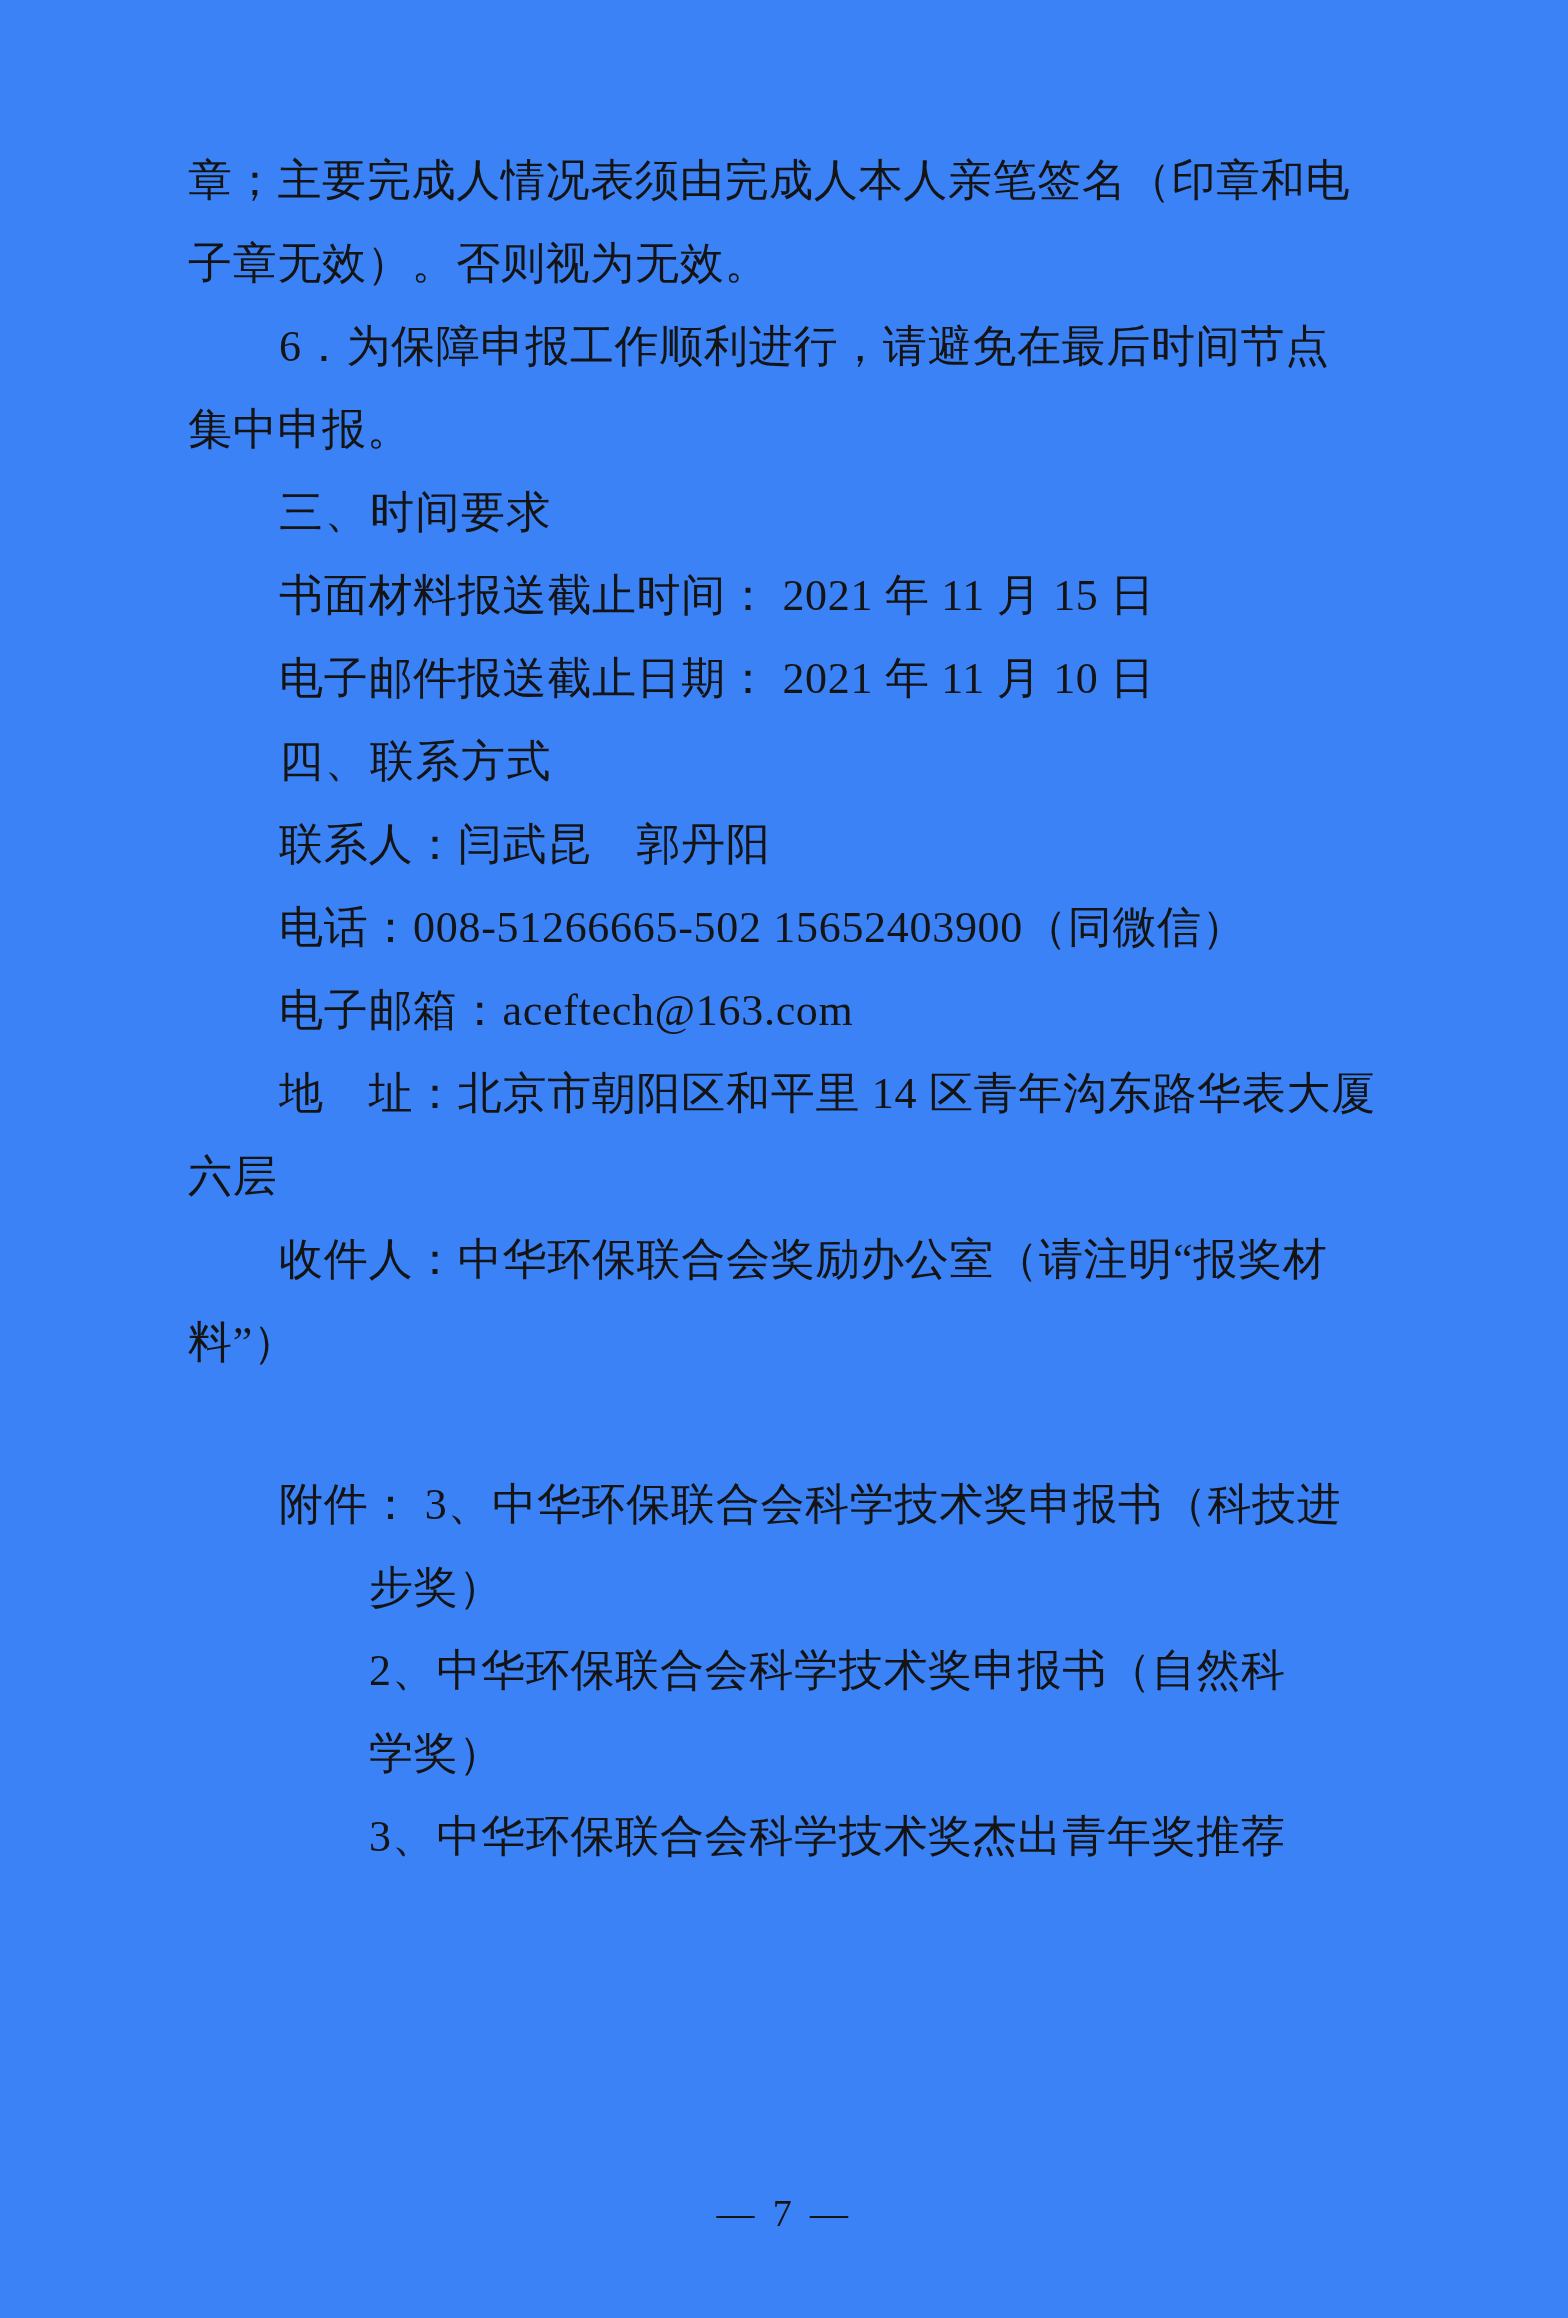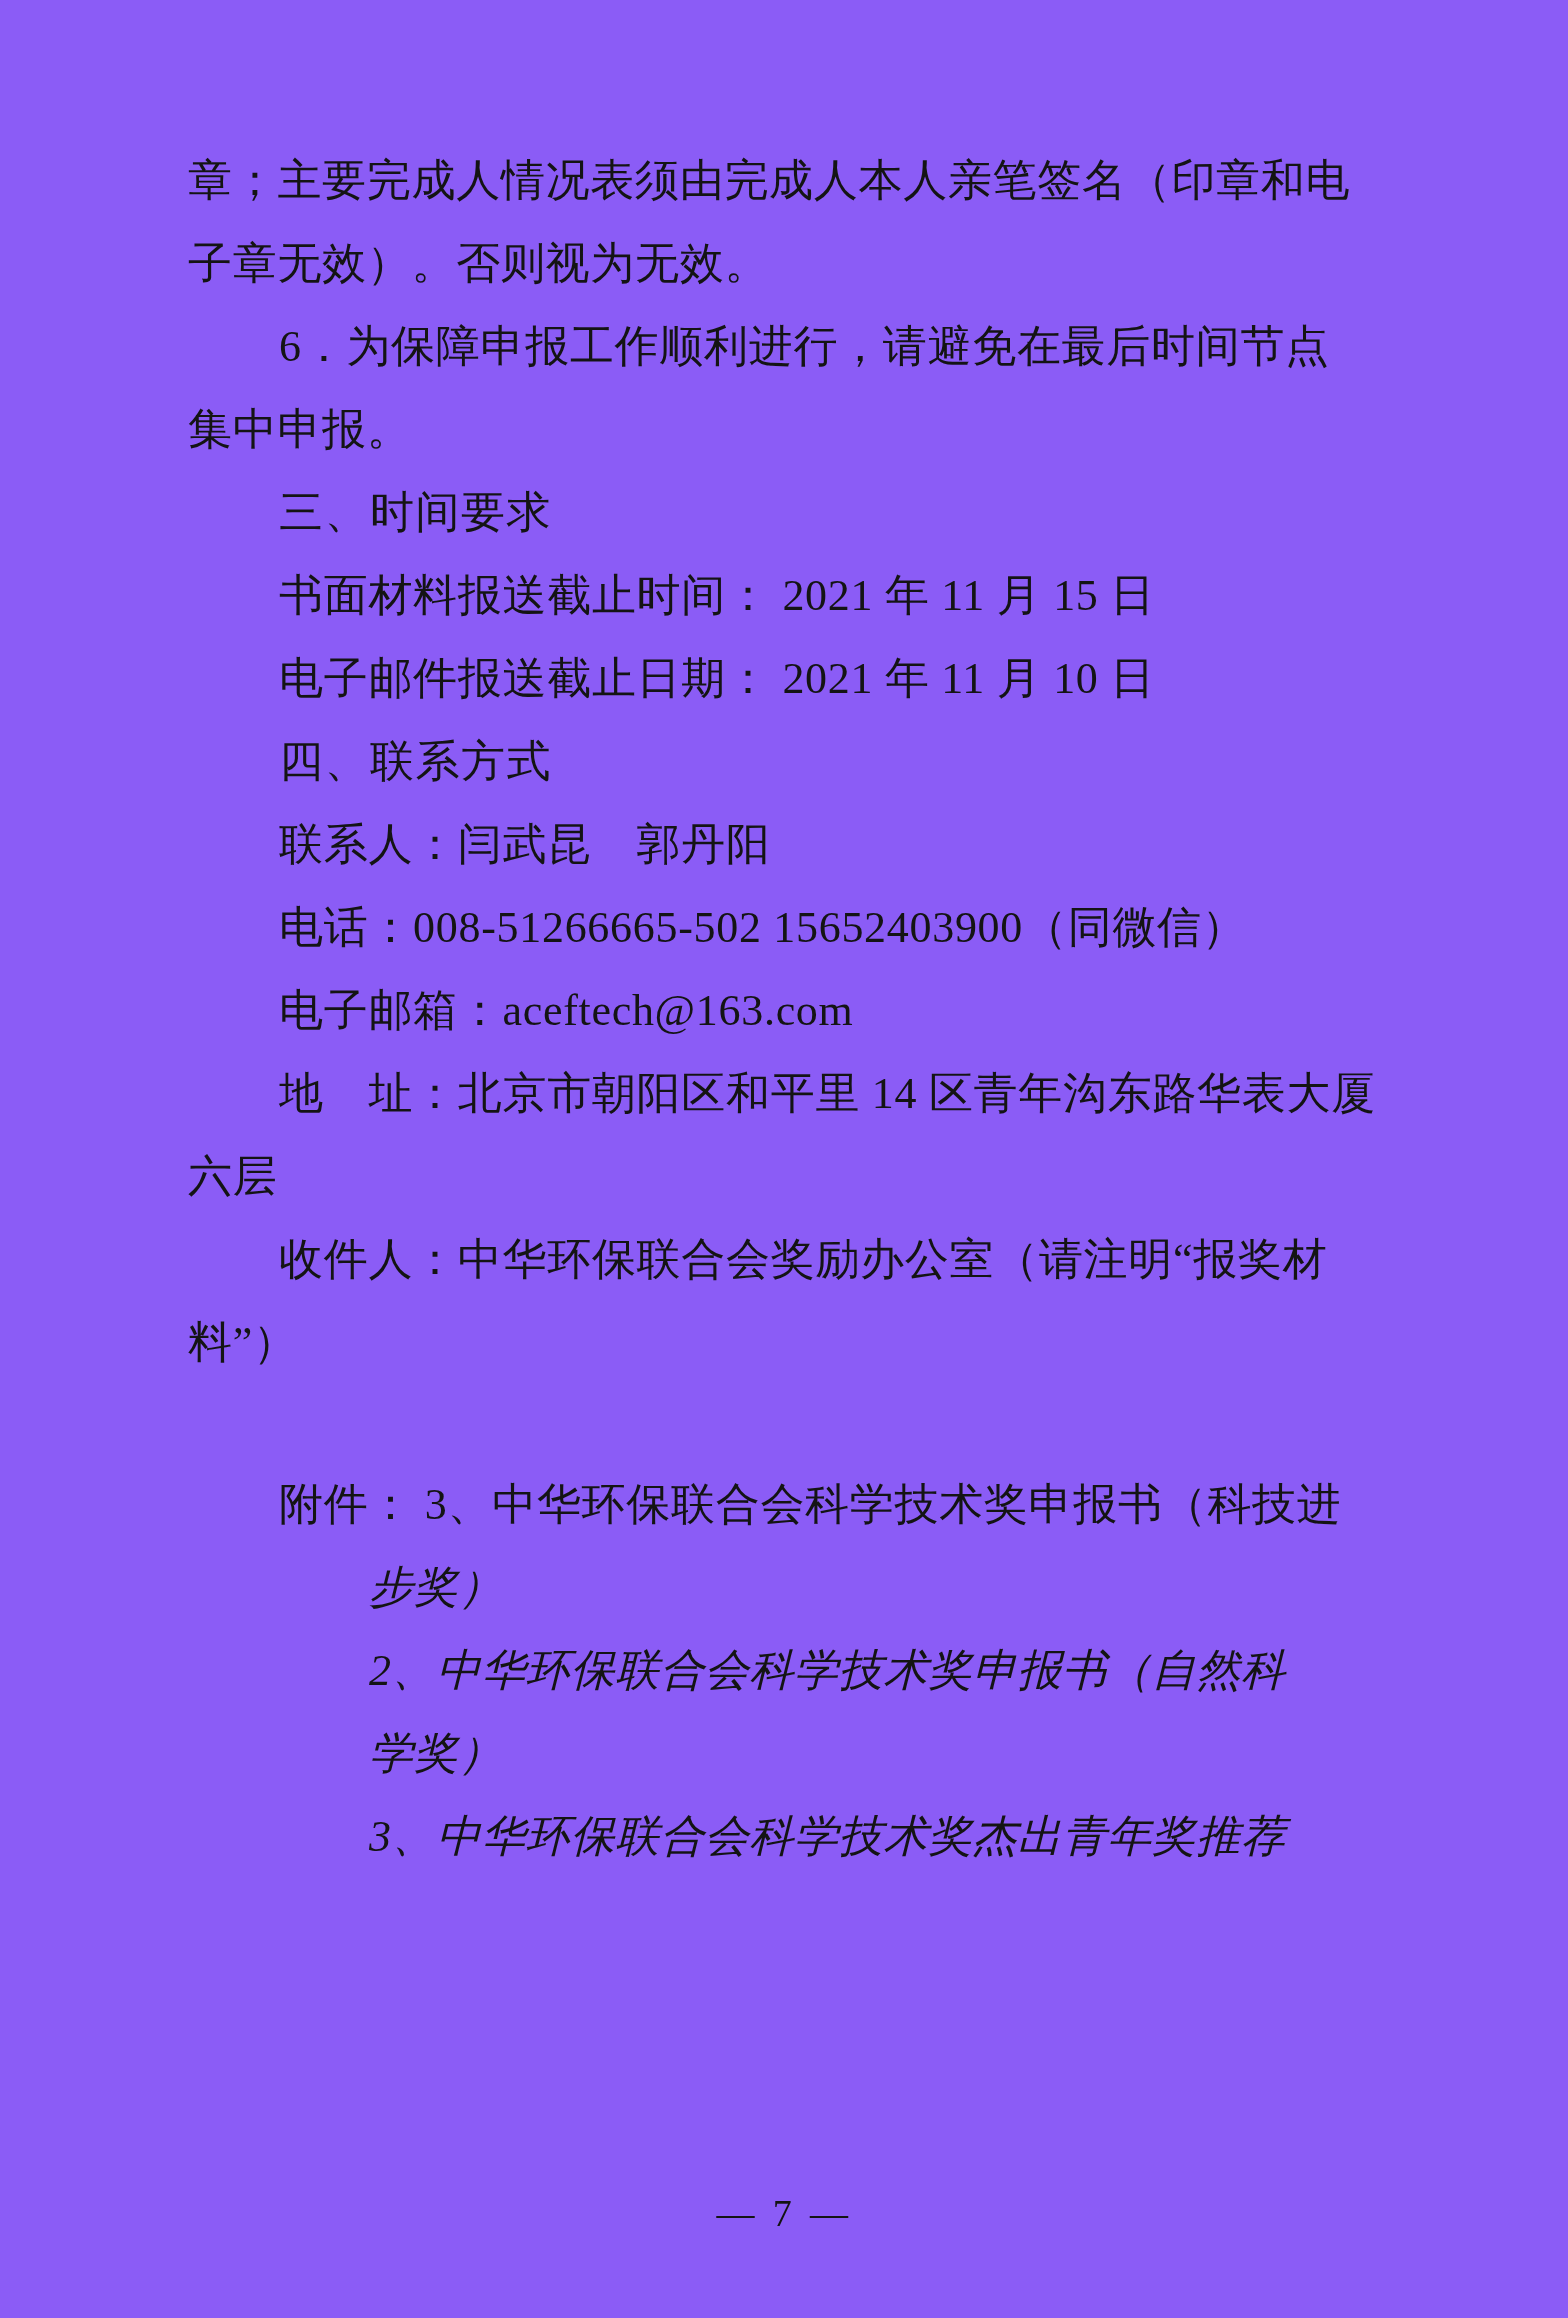--- a/index.html
+++ b/index.html
@@ -14,21 +14,21 @@
     font-family: "Liberation Serif", "DejaVu Serif", serif;
     color: #111111;
     overflow: hidden;
   }
   .page {
     position: absolute;
     top: 0;
     left: 0;
     width: 1569px;
     height: 2319px;
-    background: #8b5cf6;
+    background: #3b82f6;
   }
   .content {
     position: absolute;
     left: 188px;
     top: 139px;
     width: 1198px;
   }
   .line {
     font-size: 44px;
     line-height: 83px;
@@ -38,21 +38,20 @@
     font-weight: 500;
   }
   .indent {
     text-indent: 91px;
   }
   .indent-attach {
     text-indent: 91px;
   }
   .attach-cont {
     text-indent: 181px;
-    font-style: italic;
   }
   .gap-block {
     height: 79px;
   }
   .footer {
     position: absolute;
     left: 0;
     top: 2191px;
     width: 1569px;
     text-align: center;

